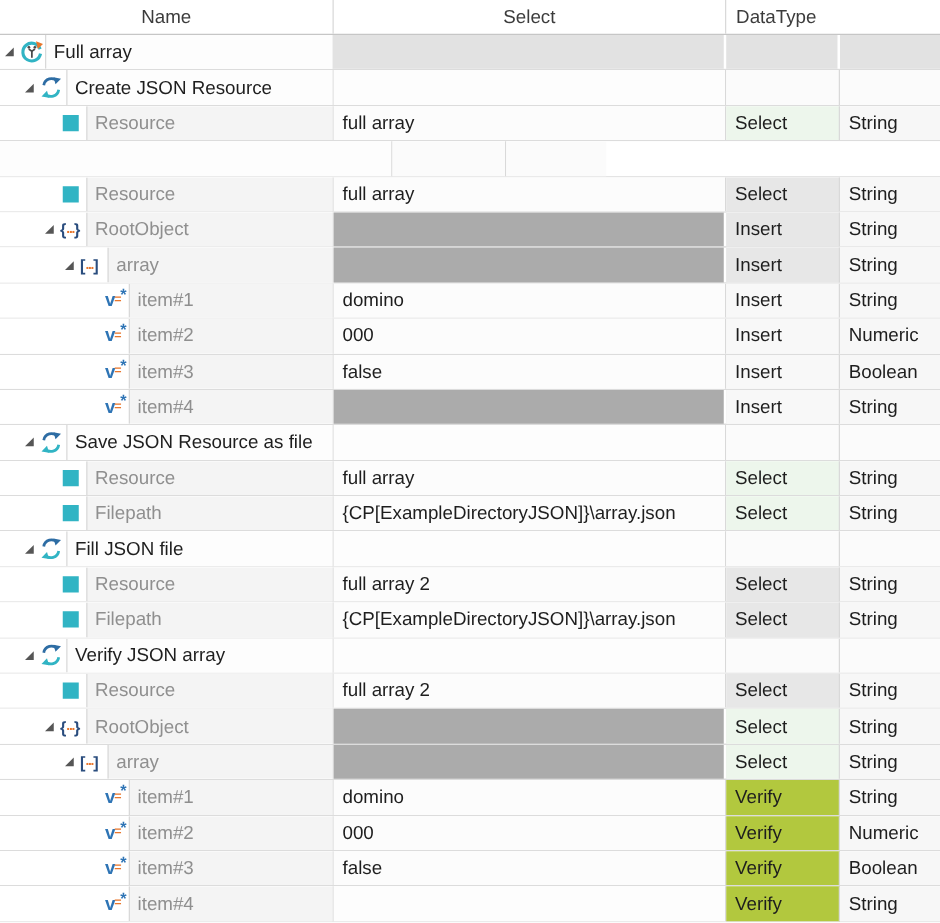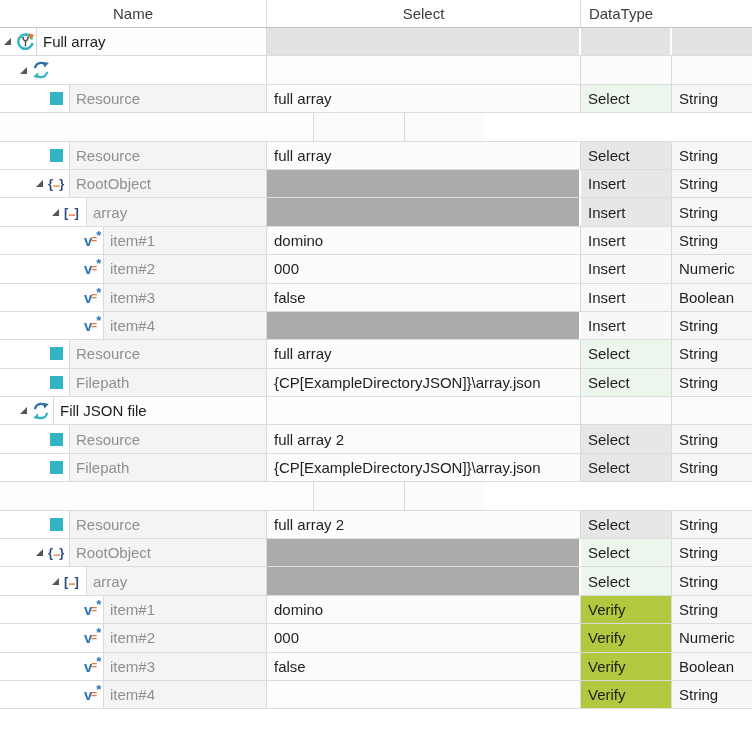--- a/index.html
+++ b/index.html
@@ -68,20 +68,21 @@
           <span class="sp" style="width: 20px;"></span>
           <span class="tri"></span>
           <span class="icn" style="width: 21px;">
             <svg width="18" height="18" viewBox="0 0 18 18">
     <path d="M3 7.2 A6.2 6.2 0 0 1 13.9 4.1" fill="none" stroke="#2e6da4" stroke-width="2.2"></path>
     <polygon points="10.8,0.8 16.8,1.9 12.4,6.4" fill="#2e6da4"></polygon>
     <path d="M15 10.8 A6.2 6.2 0 0 1 4.1 13.9" fill="none" stroke="#31b4c4" stroke-width="2.2"></path>
     <polygon points="7.2,17.2 1.2,16.1 5.6,11.6" fill="#31b4c4"></polygon>
             </svg>
           </span>
+          <div class="namebox nb-mod">Create JSON Resource</div>
         </div>
         <div class="cell vcell" style="background: rgb(253, 253, 253);"></div>
         <div class="cell acell" style="background: rgb(251, 251, 251);"></div>
         <div class="cell dcell" style="background: rgb(251, 251, 251);"></div>
       </div>
       <div class="row">
         <div class="tree">
           <span class="sp" style="width: 50px;"></span>
           <span class="icn" style="width: 19px;">
             <span class="sq" style="background:#31b4c4"></span>
@@ -198,89 +199,120 @@
             <span class="ticon">
               <span style="color:#2e74b5;font-size:15px">v</span>
               <span style="color:#e8762c;font-size:10px;margin-left:-1px">=</span>
               <span style="color:#2e74b5;font-size:13px;margin-left:-1px;position:relative;top:-5px">*</span>
             </span>
           </span>
           <div class="namebox nb-attr" style="color: rgb(143, 143, 143);">item#4</div>
         </div>
         <div class="cell vcell darkcell" style="background: rgb(171, 171, 171);"></div>
         <div class="cell acell" style="background: rgb(248, 248, 248);">Insert</div>
-        <div class="cell dcell" style="background: rgb(247, 247, 247);">String</div>
-      </div>
-      <div class="row">
-        <div class="tree">
-          <span class="sp" style="width: 50px;"></span>
-          <span class="icn" style="width: 19px;">
-            <span class="sq" style="background:#31b4c4"></span>
-          </span>
-          <div class="namebox nb-attr" style="color: rgb(143, 143, 143);">Resource</div>
-        </div>
-        <div class="cell vcell" style="background: rgb(252, 252, 252);">full array</div>
-        <div class="cell acell" style="background: rgb(237, 246, 236);">Select</div>
-        <div class="cell dcell" style="background: rgb(247, 247, 247);">String</div>
-      </div>
-      <div class="row">
-        <div class="tree">
-          <span class="sp" style="width: 50px;"></span>
-          <span class="icn" style="width: 19px;">
-            <span class="sq" style="background:#31b4c4"></span>
-          </span>
-          <div class="namebox nb-attr" style="color: rgb(143, 143, 143);">Filepath</div>
-        </div>
-        <div class="cell vcell" style="background: rgb(252, 252, 252);">{CP[ExampleDirectoryJSON]}\array.json</div>
-        <div class="cell acell" style="background: rgb(237, 246, 236);">Select</div>
         <div class="cell dcell" style="background: rgb(247, 247, 247);">String</div>
       </div>
       <div class="row">
         <div class="tree">
           <span class="sp" style="width: 20px;"></span>
           <span class="tri"></span>
           <span class="icn" style="width: 21px;">
             <svg width="18" height="18" viewBox="0 0 18 18">
     <path d="M3 7.2 A6.2 6.2 0 0 1 13.9 4.1" fill="none" stroke="#2e6da4" stroke-width="2.2"></path>
     <polygon points="10.8,0.8 16.8,1.9 12.4,6.4" fill="#2e6da4"></polygon>
     <path d="M15 10.8 A6.2 6.2 0 0 1 4.1 13.9" fill="none" stroke="#31b4c4" stroke-width="2.2"></path>
     <polygon points="7.2,17.2 1.2,16.1 5.6,11.6" fill="#31b4c4"></polygon>
             </svg>
           </span>
-          <div class="namebox nb-mod">Fill JSON file</div>
+          <div class="namebox nb-mod">Save JSON Resource as file</div>
         </div>
         <div class="cell vcell" style="background: rgb(253, 253, 253);"></div>
         <div class="cell acell" style="background: rgb(251, 251, 251);"></div>
         <div class="cell dcell" style="background: rgb(251, 251, 251);"></div>
       </div>
       <div class="row">
         <div class="tree">
           <span class="sp" style="width: 50px;"></span>
           <span class="icn" style="width: 19px;">
             <span class="sq" style="background:#31b4c4"></span>
           </span>
           <div class="namebox nb-attr" style="color: rgb(143, 143, 143);">Resource</div>
         </div>
+        <div class="cell vcell" style="background: rgb(252, 252, 252);">full array</div>
+        <div class="cell acell" style="background: rgb(237, 246, 236);">Select</div>
+        <div class="cell dcell" style="background: rgb(247, 247, 247);">String</div>
+      </div>
+      <div class="row">
+        <div class="tree">
+          <span class="sp" style="width: 50px;"></span>
+          <span class="icn" style="width: 19px;">
+            <span class="sq" style="background:#31b4c4"></span>
+          </span>
+          <div class="namebox nb-attr" style="color: rgb(143, 143, 143);">Filepath</div>
+        </div>
+        <div class="cell vcell" style="background: rgb(252, 252, 252);">{CP[ExampleDirectoryJSON]}\array.json</div>
+        <div class="cell acell" style="background: rgb(237, 246, 236);">Select</div>
+        <div class="cell dcell" style="background: rgb(247, 247, 247);">String</div>
+      </div>
+      <div class="row">
+        <div class="tree">
+          <span class="sp" style="width: 20px;"></span>
+          <span class="tri"></span>
+          <span class="icn" style="width: 21px;">
+            <svg width="18" height="18" viewBox="0 0 18 18">
+    <path d="M3 7.2 A6.2 6.2 0 0 1 13.9 4.1" fill="none" stroke="#2e6da4" stroke-width="2.2"></path>
+    <polygon points="10.8,0.8 16.8,1.9 12.4,6.4" fill="#2e6da4"></polygon>
+    <path d="M15 10.8 A6.2 6.2 0 0 1 4.1 13.9" fill="none" stroke="#31b4c4" stroke-width="2.2"></path>
+    <polygon points="7.2,17.2 1.2,16.1 5.6,11.6" fill="#31b4c4"></polygon>
+            </svg>
+          </span>
+          <div class="namebox nb-mod">Fill JSON file</div>
+        </div>
+        <div class="cell vcell" style="background: rgb(253, 253, 253);"></div>
+        <div class="cell acell" style="background: rgb(251, 251, 251);"></div>
+        <div class="cell dcell" style="background: rgb(251, 251, 251);"></div>
+      </div>
+      <div class="row">
+        <div class="tree">
+          <span class="sp" style="width: 50px;"></span>
+          <span class="icn" style="width: 19px;">
+            <span class="sq" style="background:#31b4c4"></span>
+          </span>
+          <div class="namebox nb-attr" style="color: rgb(143, 143, 143);">Resource</div>
+        </div>
         <div class="cell vcell" style="background: rgb(252, 252, 252);">full array 2</div>
         <div class="cell acell" style="background: rgb(231, 231, 231);">Select</div>
         <div class="cell dcell" style="background: rgb(247, 247, 247);">String</div>
       </div>
       <div class="row">
         <div class="tree">
           <span class="sp" style="width: 50px;"></span>
           <span class="icn" style="width: 19px;">
             <span class="sq" style="background:#31b4c4"></span>
           </span>
           <div class="namebox nb-attr" style="color: rgb(143, 143, 143);">Filepath</div>
         </div>
         <div class="cell vcell" style="background: rgb(252, 252, 252);">{CP[ExampleDirectoryJSON]}\array.json</div>
         <div class="cell acell" style="background: rgb(231, 231, 231);">Select</div>
         <div class="cell dcell" style="background: rgb(247, 247, 247);">String</div>
       </div>
       <div class="row">
+        <div class="tree">
+          <span class="sp" style="width: 20px;"></span>
+          <span class="tri"></span>
+          <span class="icn" style="width: 21px;">
+            <svg width="18" height="18" viewBox="0 0 18 18">
+    <path d="M3 7.2 A6.2 6.2 0 0 1 13.9 4.1" fill="none" stroke="#2e6da4" stroke-width="2.2"></path>
+    <polygon points="10.8,0.8 16.8,1.9 12.4,6.4" fill="#2e6da4"></polygon>
+    <path d="M15 10.8 A6.2 6.2 0 0 1 4.1 13.9" fill="none" stroke="#31b4c4" stroke-width="2.2"></path>
+    <polygon points="7.2,17.2 1.2,16.1 5.6,11.6" fill="#31b4c4"></polygon>
+            </svg>
+          </span>
+          <div class="namebox nb-mod">Verify JSON array</div>
+        </div>
         <div class="cell vcell" style="background: rgb(253, 253, 253);"></div>
         <div class="cell acell" style="background: rgb(251, 251, 251);"></div>
         <div class="cell dcell" style="background: rgb(251, 251, 251);"></div>
       </div>
       <div class="row">
         <div class="tree">
           <span class="sp" style="width: 50px;"></span>
           <span class="icn" style="width: 19px;">
             <span class="sq" style="background:#31b4c4"></span>
           </span>

